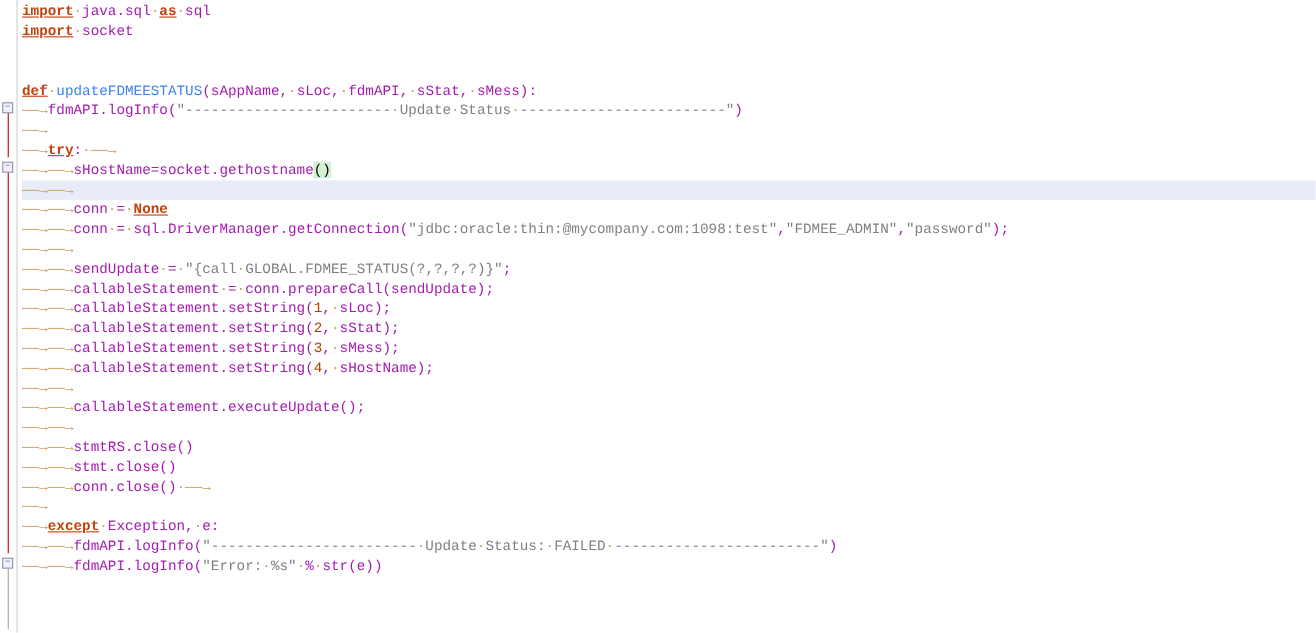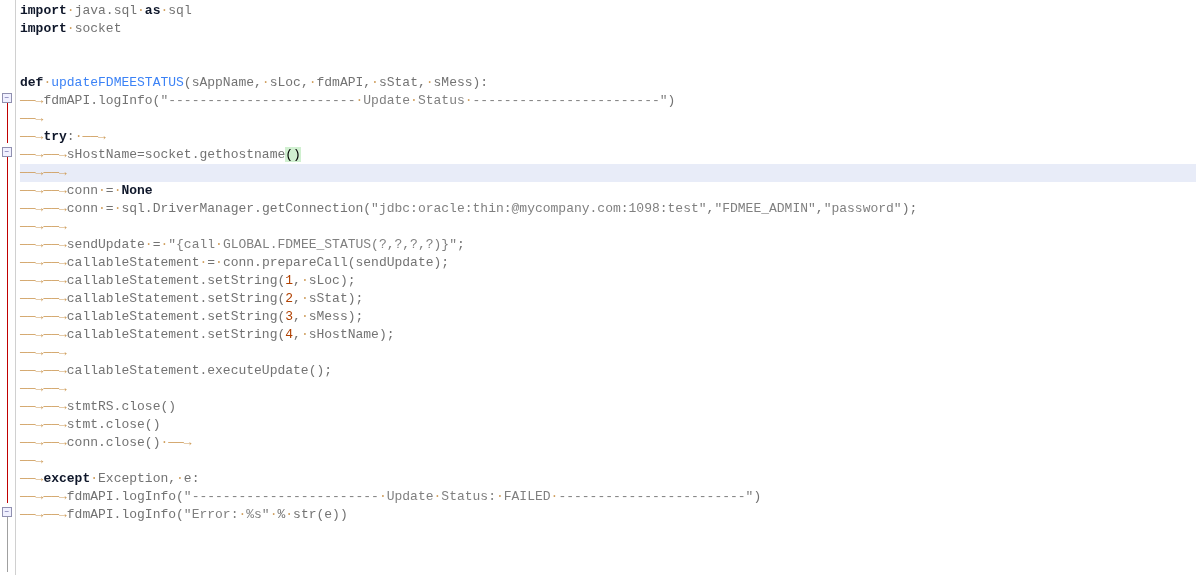--- a/index.html
+++ b/index.html
@@ -41,25 +41,25 @@
   .fold-line.gray { background: #a0a0a0; }
   .code-area {
     flex: 1;
     padding: 2px 0 2px 4px;
     white-space: pre;
     line-height: 18px;
     position: relative;
   }
   .line { height: 18px; }
   .line.hl { background: #e8ecf8; }
-  .kw { color: #0f172a; font-weight: bold; }
+  .kw { color: #c2410c; font-weight: bold; text-decoration: underline; }
   .def { color: #3b82f6; }
   .str { color: #808080; }
   .num { color: #b04000; }
-  .txt { color: #737373; }
+  .txt { color: #a21caf; }
   .ws-tab { color: #d0a060; }
   .ws-dot { color: #d0a060; }
   .paren-hl { background: #d0f0d0; }
 </style>
 </head>
 <body>
 
 <div class="fold-gutter" id="gutter">
     <div class="fold-mark" style="top: 93px;">−</div>
     <div class="fold-mark" style="top: 147px;">−</div>

